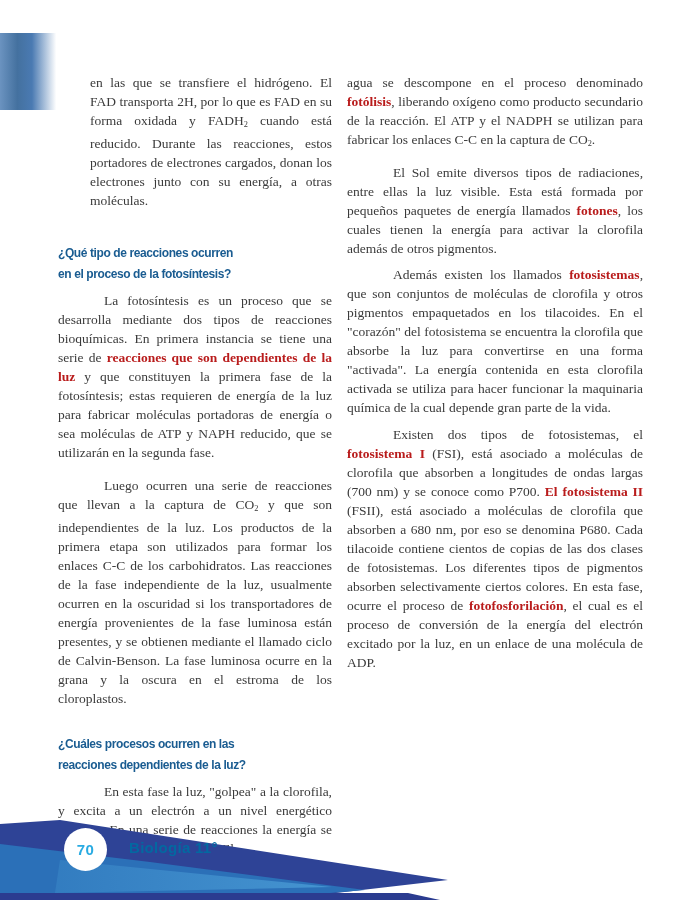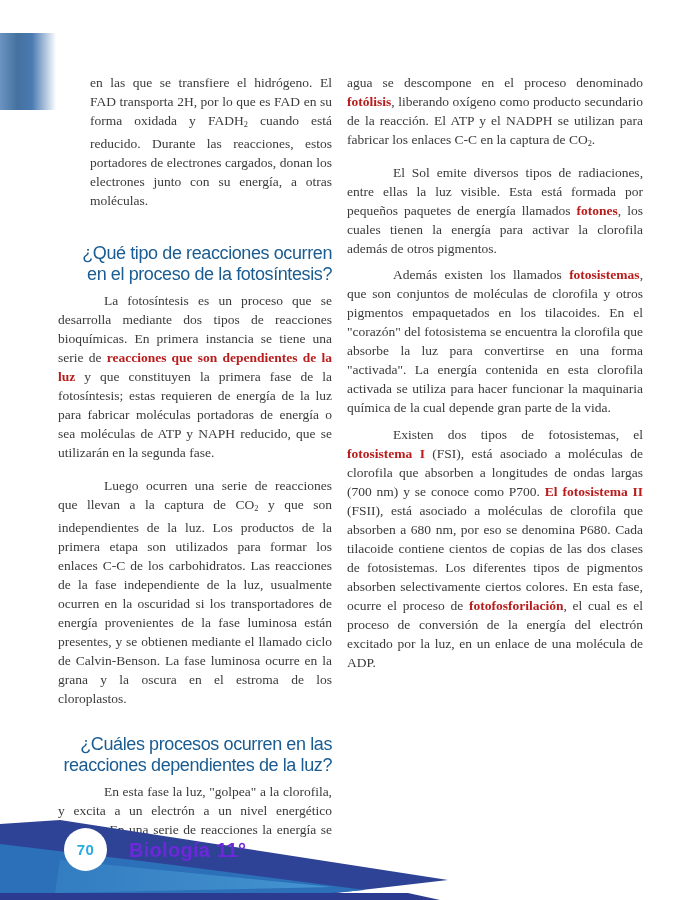--- a/index.html
+++ b/index.html
@@ -32,23 +32,23 @@
   .mt-p4l { margin-top: 3px !important; }
   .mt-rp2 { margin-top: 10px !important; }
   .mt-rp3 { margin-top: 7px !important; }
   .mt-rp4 { margin-top: 8px !important; }
   .mt-rp5 { margin-top: 13px !important; }
   .mt-rp6 { margin-top: 13px !important; }
 
   .paso-block { margin-left: 18px !important; text-indent: 12px; }
 
   .heading {
-    font-family: "Liberation Sans", sans-serif; font-weight: 400;
-    color: #1a5c91; font-size: 18px; line-height: 21.5px;
-    letter-spacing: -0.4px; text-align: right;
+    font-family: "Liberation Sans", sans-serif; font-weight: 700;
+    color: #1a5c91; font-size: 12px; line-height: 21.5px;
+    letter-spacing: -0.4px; text-align: left;
   }
   .heading-1 { margin-top: 33px; margin-bottom: 5px; }
   .heading-2 { margin-top: 26px; margin-bottom: 5px; }
   .heading .hline { white-space: nowrap; }
 
   .rt-b { font-weight: bold; color: #b91c1c; }
   .rt-sub { font-size: 0.62em; vertical-align: -0.22em; }
 
   
   .footer {
@@ -75,21 +75,21 @@
   .page-badge {
     position: absolute; left: 64px; top: 10px; width: 43px; height: 43px;
     background: #ffffff; border-radius: 50%;
     display: flex; align-items: center; justify-content: center;
     font-family: "Liberation Sans", sans-serif; font-weight: 700;
     font-size: 15px; color: #29abe2; letter-spacing: 0.5px;
   }
   .book-label {
     position: absolute; left: 129px; top: 21px;
     font-family: "Liberation Sans", sans-serif; font-weight: 700;
-    font-size: 20px; color: #6d28d9; letter-spacing: 0.3px;
+    font-size: 15px; color: #0369a1; letter-spacing: 0.3px;
   }
 </style>
 </head>
 <body>
 
 <div class="corner-rect"></div>
 
 <div class="col col-left">
   <p class="block-indent"><span>en las que se transfiere el hidrógeno. El FAD transporta 2H, por lo que es FAD en su forma oxidada y FADH</span><span class="rt-sub">2</span><span> cuando está reducido. Durante las reacciones, estos portadores de electrones cargados, donan los electrones junto con su energía, a otras moléculas.</span></p>
 

